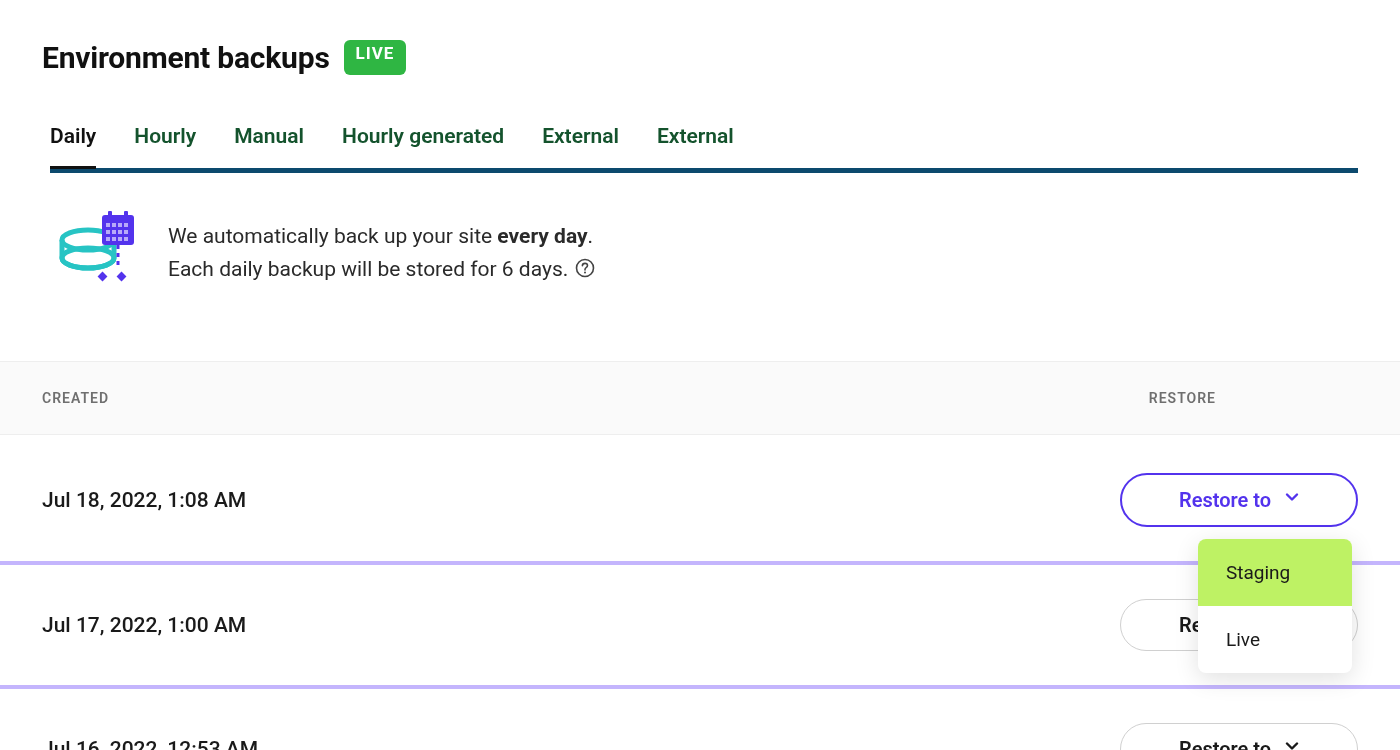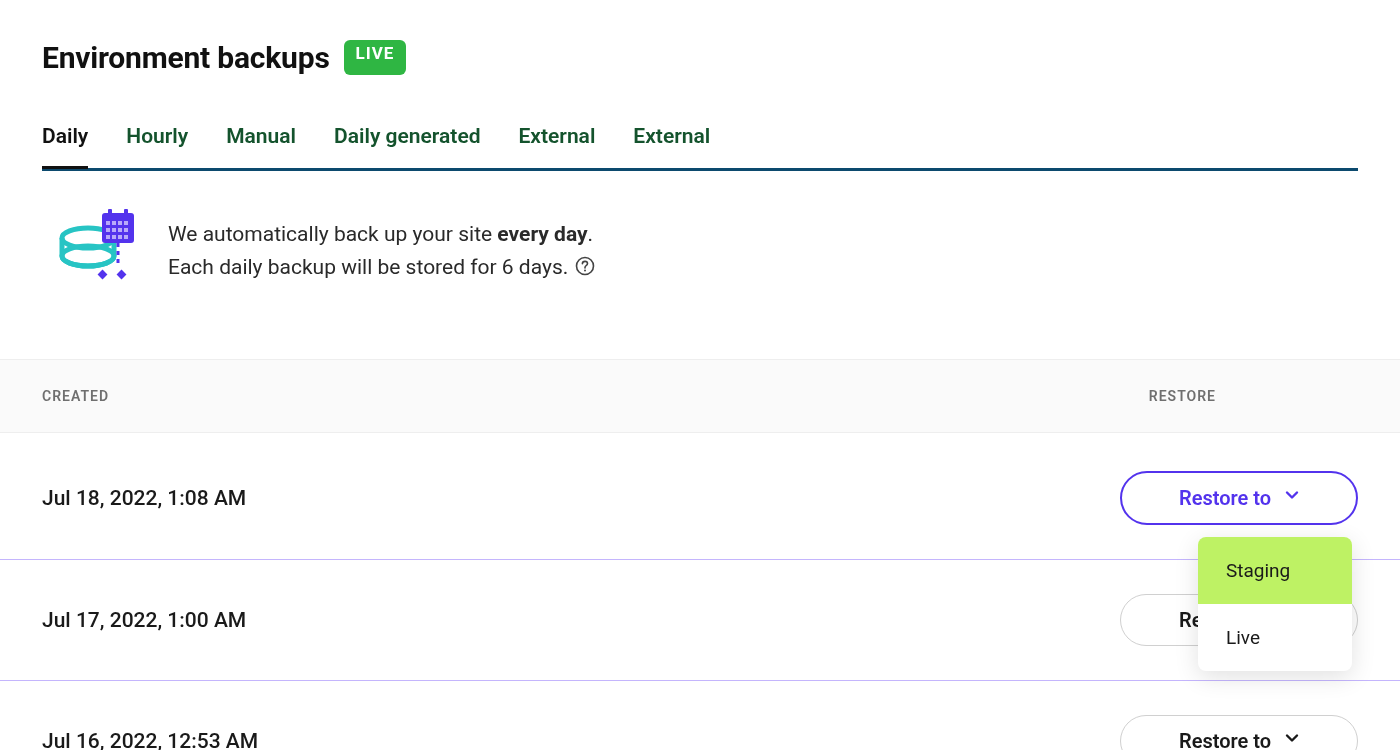--- a/index.html
+++ b/index.html
@@ -30,21 +30,22 @@
       font-size: 17px;
       letter-spacing: 1px;
       padding: 5px 12px;
       border-radius: 6px;
       line-height: 1;
       display: inline-block;
     }
     .tabs {
       display: flex;
       gap: 38px;
-      border-bottom: 3px solid #0c4a6e;
+      border-bottom: 5px solid #0c4a6e;
+      margin-left: 8px;
     }
     .tab {
       font-size: 21px;
       font-weight: 600;
       color: #14532d;
       padding: 0 0 18px 0;
       cursor: pointer;
       position: relative;
       top: 1px;
     }
@@ -83,21 +84,21 @@
       font-size: 14px;
       font-weight: 600;
       letter-spacing: 1px;
       color: #6f6f6f;
     }
     .th-right { padding-right: 142px; }
     .row {
       display: flex;
       justify-content: space-between;
       align-items: center;
-      border-bottom: 1px solid #c4b5fd;
+      border-bottom: 4px solid #c4b5fd;
       padding: 34px 42px;
       margin: 0 -42px;
       position: relative;
     }
     .row-date {
       font-size: 21px;
       color: #1a1a1a;
       font-weight: 500;
     }
     .restore-btn {
@@ -148,21 +149,21 @@
 
   <div class="header-row">
     <h1 class="page-title">Environment backups</h1>
     <span class="live-badge">LIVE</span>
   </div>
 
   <div class="tabs">
     <div class="tab active">Daily</div>
     <div class="tab">Hourly</div>
     <div class="tab">Manual</div>
-    <div class="tab">Daily generated</div>
+    <div class="tab">Hourly generated</div>
     <div class="tab">External</div>
     <div class="tab">External</div>
   </div>
 
   <div class="info-block">
     <div class="info-icon">
       <svg viewBox="0 0 86 86" width="86" height="86">
         <ellipse cx="36" cy="39" rx="26" ry="10" fill="none" stroke="#27c4c4" stroke-width="5"></ellipse>
         <path d="M10 39 v18 a26 10 0 0 0 52 0 v-18" fill="none" stroke="#27c4c4" stroke-width="5"></path>
         <ellipse cx="36" cy="57" rx="26" ry="10" fill="none" stroke="#27c4c4" stroke-width="5"></ellipse>

